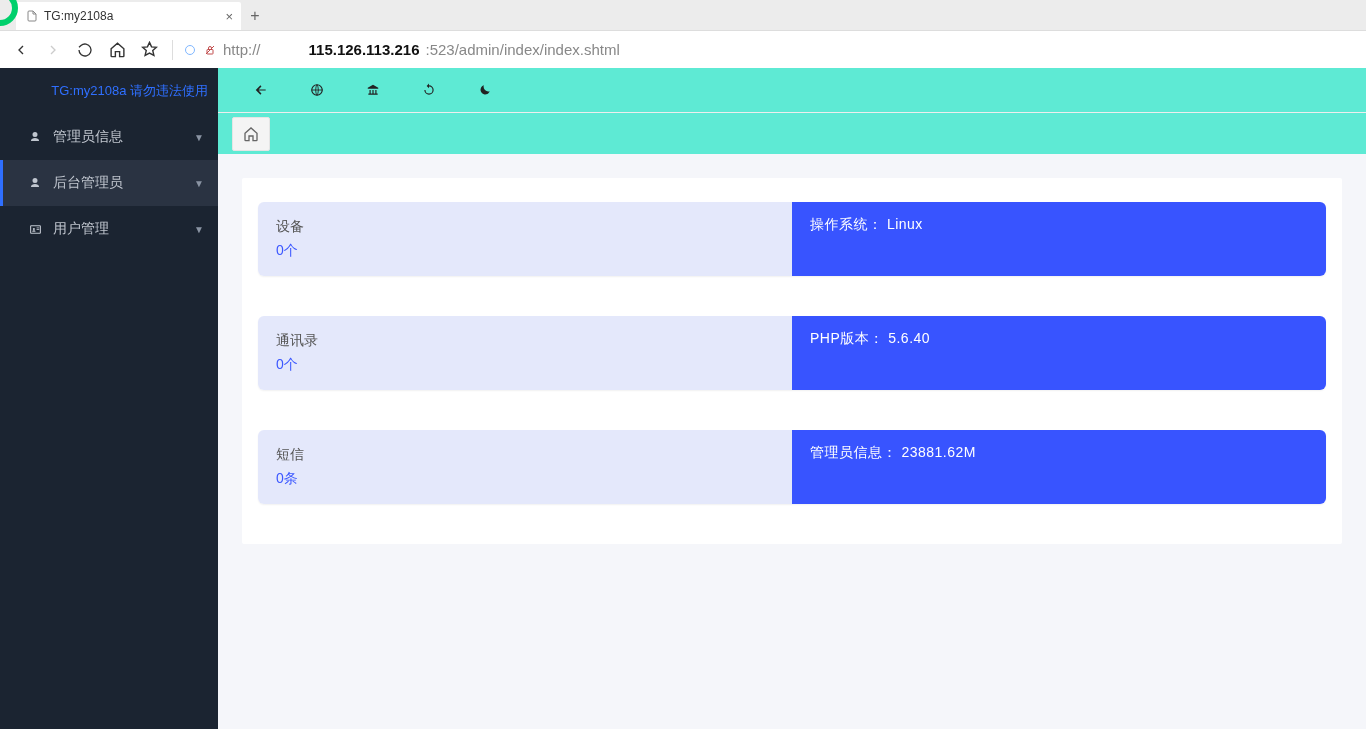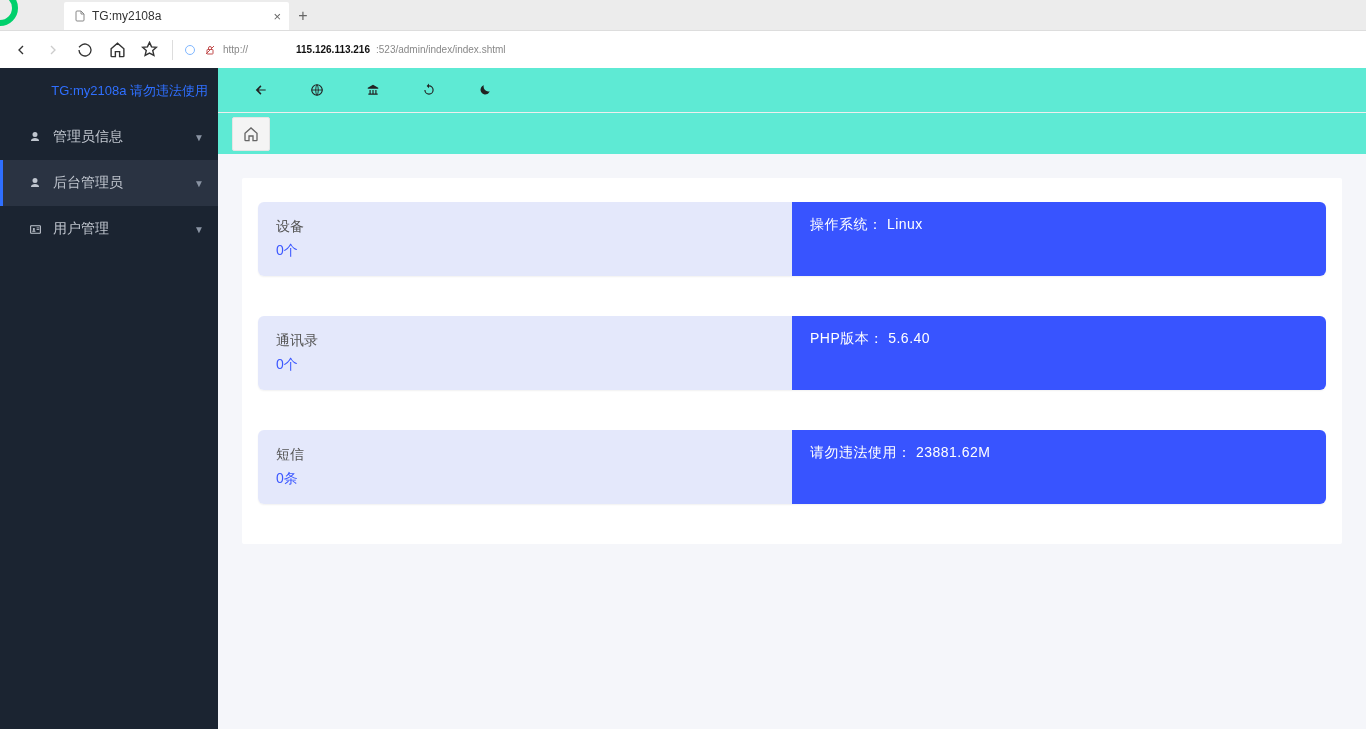--- a/index.html
+++ b/index.html
@@ -1,28 +1,28 @@
 <!DOCTYPE html>
 <html><head>
 <meta charset="utf-8">
 <style>
 * { margin: 0; padding: 0; box-sizing: border-box; font-family: "Microsoft YaHei", Arial, sans-serif; }
 body { width: 1366px; height: 729px; overflow: hidden; background: #ececec; }
 
 
 .browser-chrome { height: 68px; background: #ececec; display: flex; flex-direction: column; }
-.tab-row { height: 30px; display: flex; align-items: flex-end; padding-left: 16px; margin-left: 48px; }
+.tab-row { height: 30px; display: flex; align-items: flex-end; padding-left: 16px; }
 .tab { background: #fff; height: 28px; width: 225px; display: flex; align-items: center; padding: 0 10px; font-size: 12px; color: #333; border-top-left-radius: 2px; border-top-right-radius: 2px; gap: 6px; position: relative; }
 .tab .close { position: absolute; right: 8px; color: #666; font-size: 13px; cursor: pointer; }
 .newtab { width: 28px; height: 28px; display: flex; align-items: center; justify-content: center; color: #666; font-size: 16px; cursor: pointer; }
 .addr-row { height: 38px; background: #fff; display: flex; align-items: center; padding: 0 8px; gap: 6px; border-top: 1px solid #ddd; }
 .nav-ico { width: 26px; height: 26px; display: flex; align-items: center; justify-content: center; color: #555; cursor: pointer; }
 .nav-ico.dis { color: #bbb; }
 .nav-sep { width: 1px; height: 20px; background: #ddd; margin: 0 4px; }
-.url-box { flex: 1; display: flex; align-items: center; gap: 6px; font-size: 10px; color: #222; }
+.url-box { flex: 1; display: flex; align-items: center; gap: 6px; font-size: 15px; color: #222; }
 .url-box .host-dark { font-weight: 700; color: #111; margin-left: 42px; }
 .url-box .rest { color: #888; }
 .lock-ico { width: 14px; height: 14px; display:flex; align-items:center; justify-content:center; }
 
 
 .green-arc { position: absolute; left: -18px; top: -10px; width: 36px; height: 36px; border: 6px solid #00d06c; border-radius: 50%; z-index: 10; }
 
 
 .app { display: flex; height: calc(729px - 68px); background: #f5f6fa; }
 .sidebar { width: 218px; background: #1b2431; color: #c0c6cf; display: flex; flex-direction: column; font-size: 14px; }
@@ -217,21 +217,21 @@
           </div>
         </div>
 
 
         <div class="panel">
           <div class="pleft">
             <div class="t">短信</div>
             <div class="v">0条</div>
           </div>
           <div class="pright">
-            <span>请勿违法使用：</span>&nbsp;
+            <span>管理员信息：</span>&nbsp;
             <span>23881.62M</span>
           </div>
         </div>
 
       </div>
     </div>
   </div>
 </div>
 
 </body></html>

